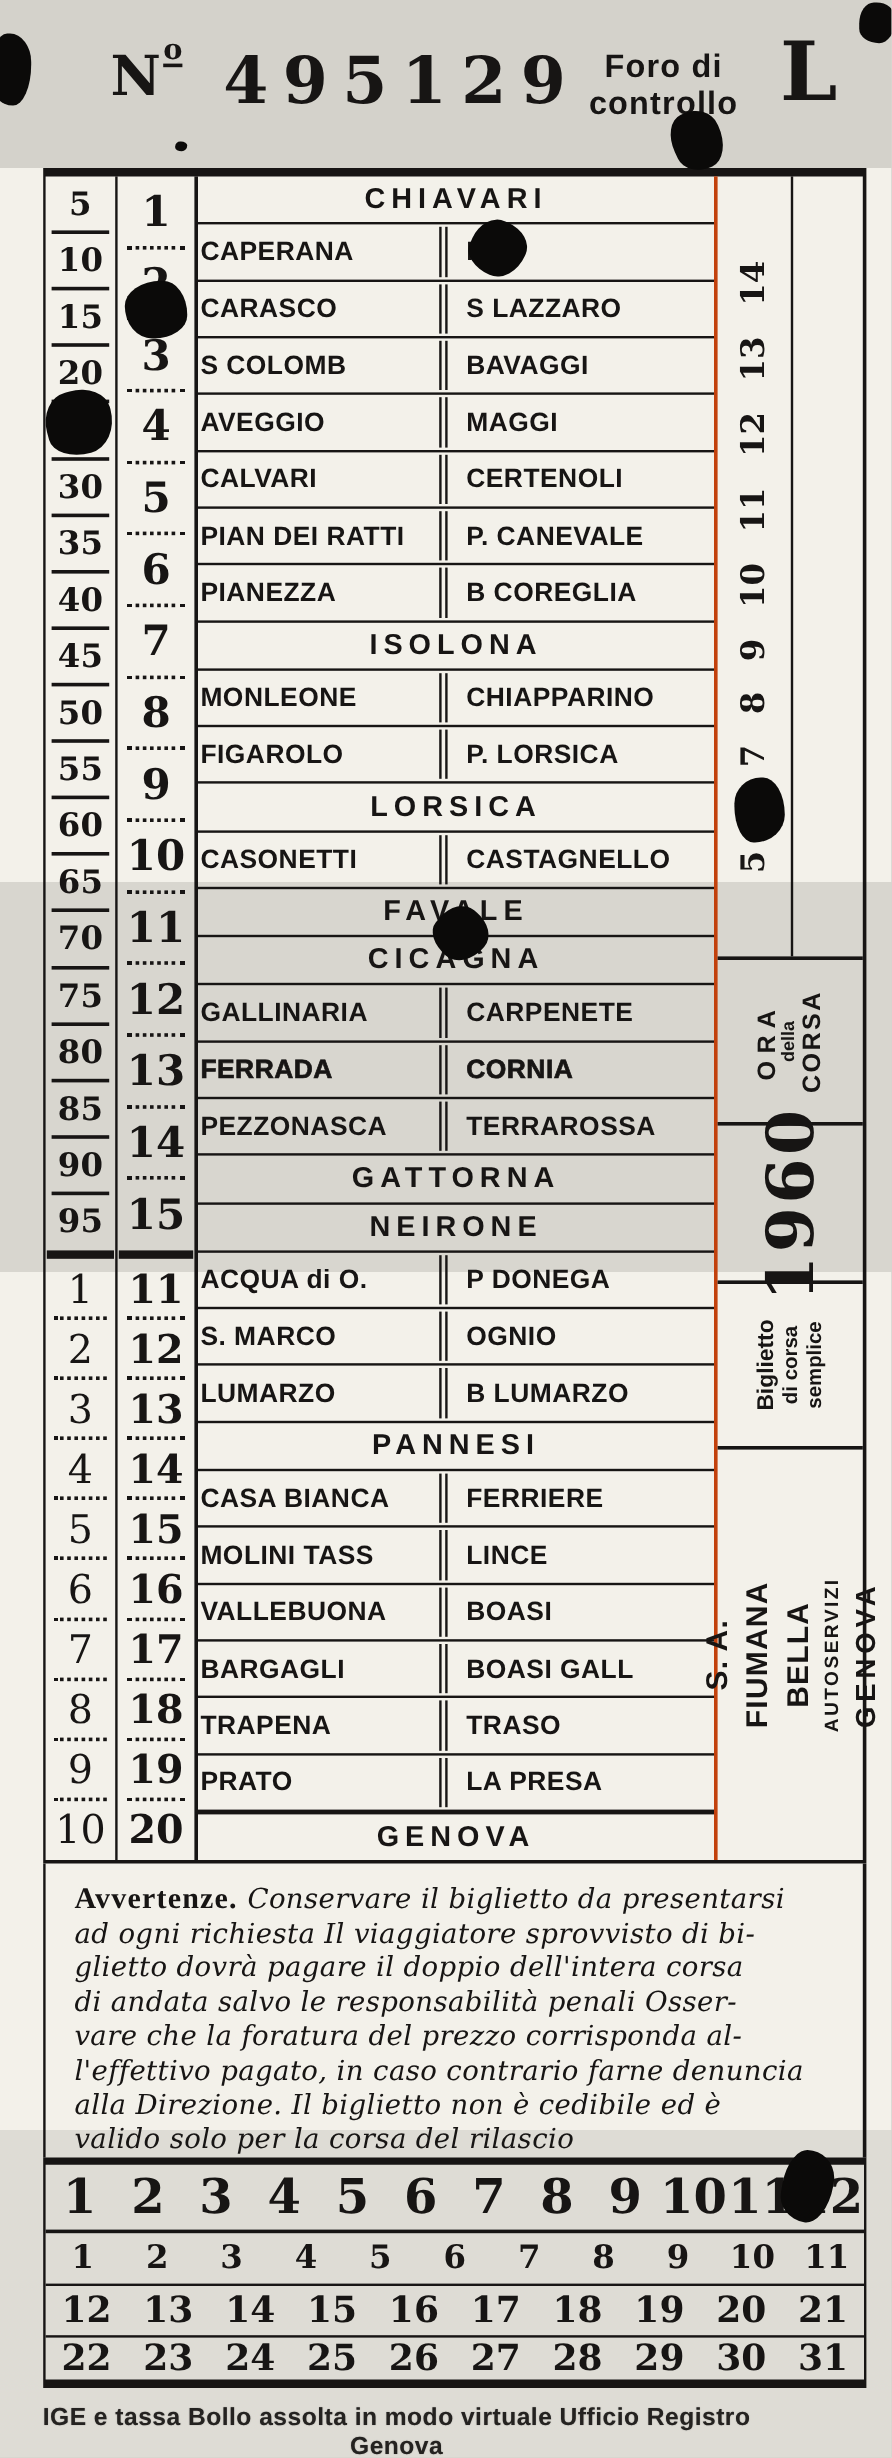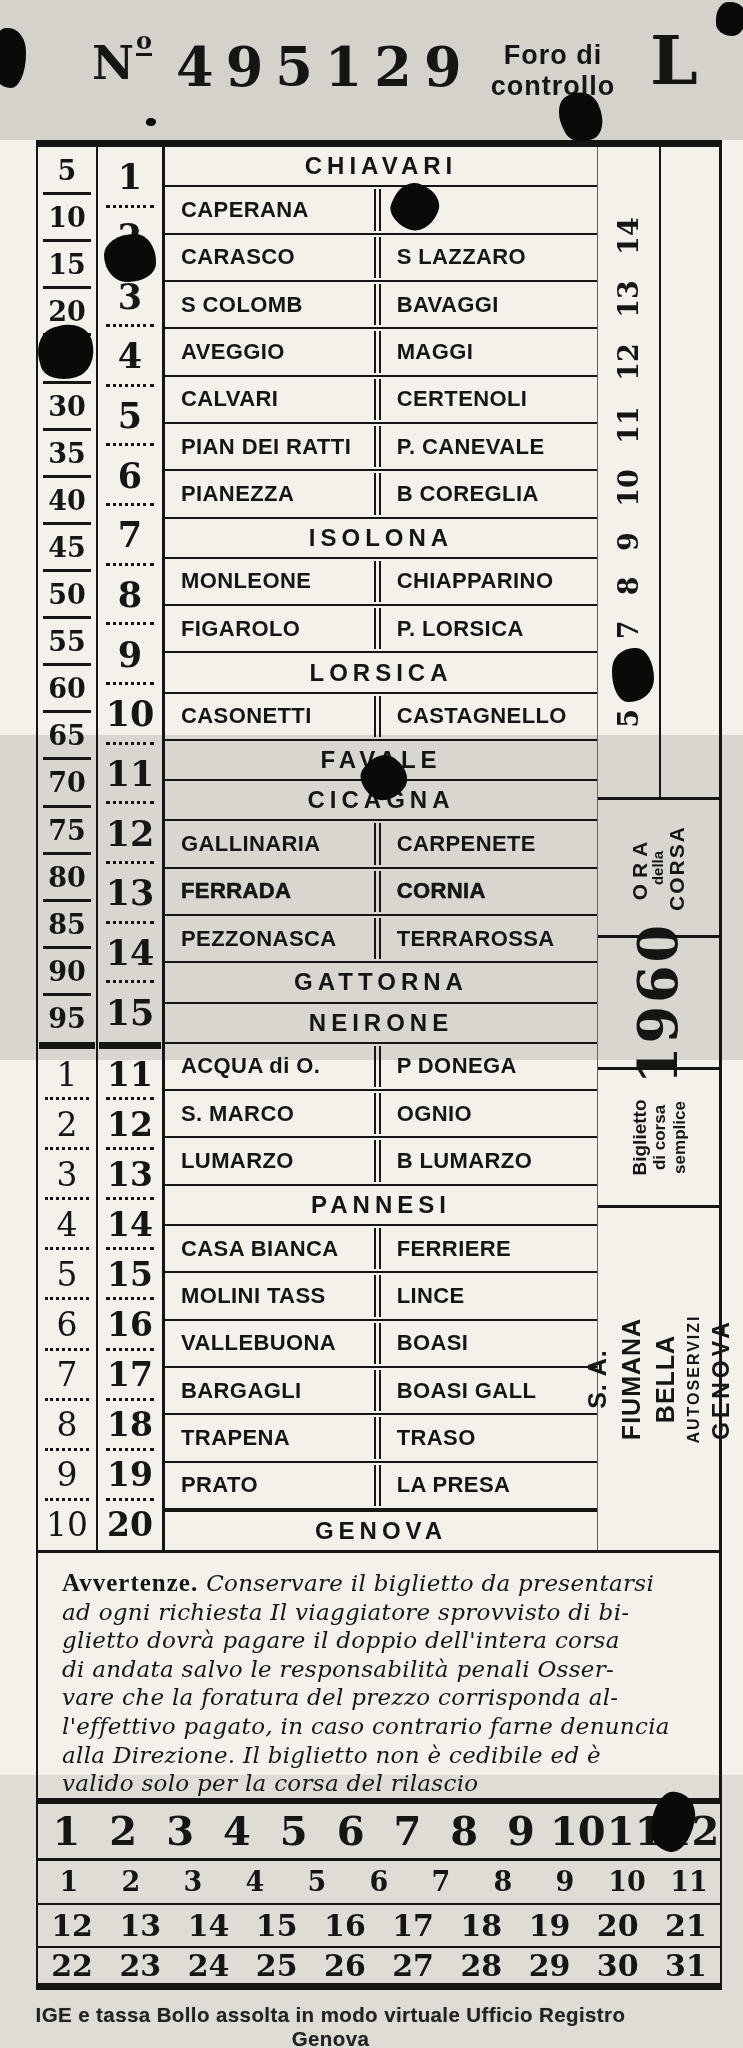--- a/index.html
+++ b/index.html
@@ -6,21 +6,21 @@
   #ticket{position:relative;width:743px;height:2048px;background:#f3f1ea;overflow:hidden;
           font-family:"Liberation Sans",sans-serif;color:#171514;}
   .shade{position:absolute;left:0;width:743px;pointer-events:none;}
 
   
   .serial{position:absolute;left:92px;top:40px;display:flex;align-items:flex-start;
           font-family:"DejaVu Serif",serif;}
   .no-mark{font-size:46px;font-weight:bold;line-height:1;}
   .no-o{font-size:24px;vertical-align:super;border-bottom:3px solid #171514;line-height:1;
         display:inline-block;transform:translateY(-14px);margin-left:2px;}
-  .serial-digits{font-size:54px;font-weight:bold;letter-spacing:12px;margin-left:24px;line-height:1;}
+  .serial-digits{font-size:54px;font-weight:bold;letter-spacing:12px;margin-left:34px;line-height:1;}
   .foro{position:absolute;left:468px;top:40px;width:170px;text-align:center;
         font-weight:bold;font-size:27px;line-height:31px;letter-spacing:1px;}
   .big-letter{position:absolute;left:650px;top:26px;font-family:"DejaVu Serif",serif;
         font-weight:bold;font-size:68px;line-height:1;}
 
   
   .main-table{position:absolute;left:36px;top:140px;width:686px;height:1413px;
       box-sizing:border-box;border-top:7px solid #171514;border-left:2px solid #171514;
       border-right:3px solid #171514;border-bottom:3px solid #171514;display:flex;}
   .colA{width:58px;border-right:2px solid #171514;display:flex;flex-direction:column;}
@@ -33,27 +33,27 @@
   .sep-solid:not(:last-child)::after{content:"";position:absolute;left:9%;right:9%;bottom:-1px;
          border-bottom:3px solid #171514;}
   .sep-dot:not(:last-child)::after{content:"";position:absolute;left:12%;right:12%;bottom:-1px;
          border-bottom:3px dotted #171514;}
   .fare-upper .ncell{font-size:27px;font-weight:bold;}
   .fare-lower .ncell{font-size:33px;}
   .stage-upper .ncell{font-size:35px;font-weight:bold;}
   .stage-lower .ncell{font-size:33px;font-weight:bold;}
 
   
-  .stations{flex:1;border-right:1px solid #c2410c;display:flex;flex-direction:column;}
+  .stations{flex:1;border-right:3px solid #c2410c;display:flex;flex-direction:column;}
   .srow{display:flex;align-items:center;border-bottom:2px solid #171514;min-height:0;}
   .srow:last-child{border-bottom:none;}
   .srow-h{flex:40;justify-content:center;font-weight:bold;font-size:24px;letter-spacing:5px;}
   .srow-top{border-top:2px solid #171514;}
   .srow-p{flex:47.5;font-size:22px;font-weight:bold;letter-spacing:0.4px;}
-  .srow-p .sl{flex:1;padding-left:16px;}
+  .srow-p .sl{flex:1;padding-left:2px;}
   .srow-p .sdiv{align-self:stretch;border-left:7px double #171514;margin:2px 0;}
   .srow-p .sr{flex:1.04;padding-left:16px;}
   .srow-bold{font-weight:bold;-webkit-text-stroke:0.6px #171514;}
 
   
   .strip{width:121px;display:flex;flex-direction:column;}
   .strip-sec{position:relative;display:flex;align-items:center;justify-content:center;
       border-bottom:3px solid #171514;box-sizing:border-box;}
   .sec-nums{height:650px;border-bottom:3px solid #171514;display:flex;flex-direction:row;align-items:stretch;}
   .sub-in{width:61px;border-right:2px solid #171514;display:flex;align-items:center;justify-content:center;}

